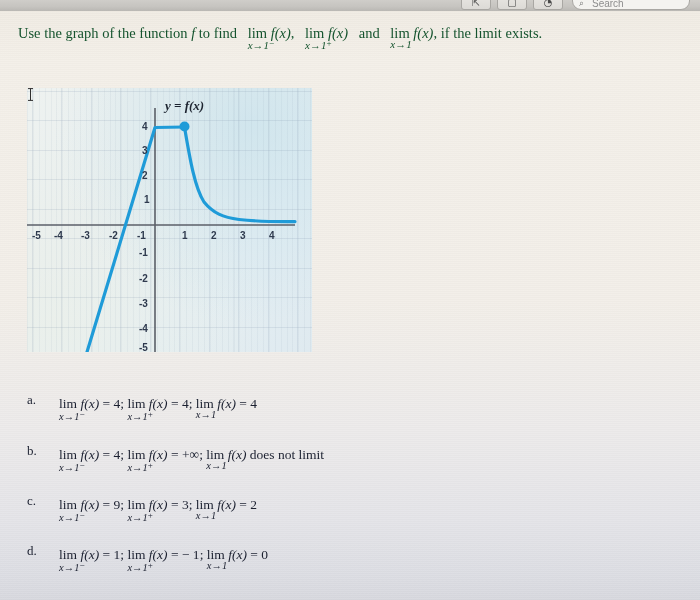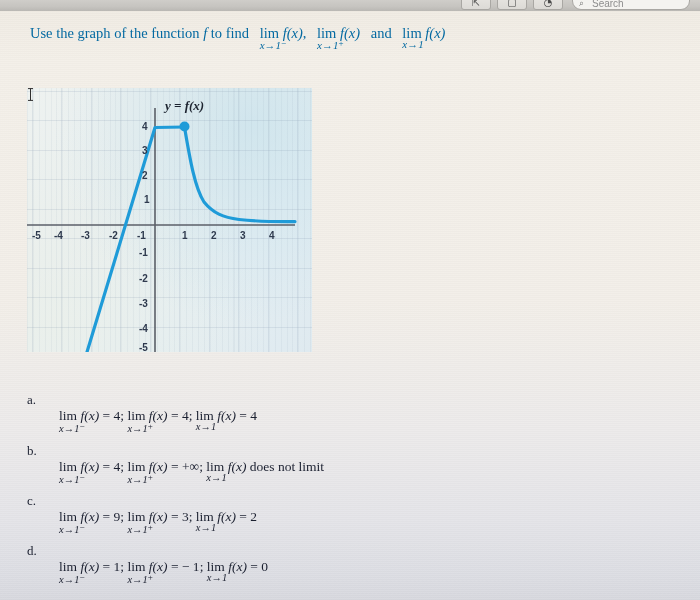--- a/index.html
+++ b/index.html
@@ -92,23 +92,23 @@
     left: 19px; bottom: 1px;
     font-size: 10px; line-height: 9px;
     color: #8d8d8d;
     font-family: "Liberation Sans", sans-serif;
   }
 
   
   #prompt {
     position: absolute;
     top: 25px;
-    left: 30px;
+    left: 18px;
     width: 660px;
-    color: #0369a1;
+    color: #14532d;
     font-size: 14.5px;
     line-height: 1.15;
   }
   .q-line { white-space: nowrap; }
   .it { font-style: italic; }
   .lim-grp { display: inline-block; position: relative; }
   .lim-sub {
     position: absolute;
     left: 0;
     top: 13px;
@@ -188,21 +188,21 @@
     white-space: nowrap;
   }
   .choice .letter {
     position: absolute;
     left: 0; top: 0;
     width: 20px;
     font-size: 13px;
   }
   .choice .body {
     position: absolute;
-    left: 32px; top: 16px;
+    left: 32px; top: 4px;
   }
   .choice .lim-sub { top: 13px; font-size: 10.5px; }
   #choice-a { top: 392px; }
   #choice-b { top: 443px; }
   #choice-c { top: 493px; }
   #choice-d { top: 543px; }
 
   .gap { display: inline-block; width: 7px; }
 </style>
 </head>
@@ -230,21 +230,21 @@
   <div class="q-line">
     <span>Use the graph of the function</span>
     <span class="it">f</span>
     <span>to find</span>
     <span class="gap"></span><span class="lim-grp"><span>lim</span>
       <span class="it">f(x)</span><span class="lim-sub"><span>x→1</span><span class="sup">−</span></span></span><span>,</span>
     <span class="gap"></span><span class="lim-grp"><span>lim</span>
       <span class="it">f(x)</span><span class="lim-sub"><span>x→1</span><span class="sup">+</span></span></span>
     <span class="gap"></span><span>and</span>
     <span class="gap"></span><span class="lim-grp"><span>lim</span>
-      <span class="it">f(x)</span><span class="lim-sub"><span>x→1</span></span></span>
+      <span class="it">f(x)</span><span class="lim-sub"><span>x→1</span></span></span><span>, if the limit exists.</span>
   </div>
 </div>
 
 <div id="figure">
   <div class="paper-tint"></div>
   <div class="grid"></div>
   <div class="grid-fine"></div>
 
   <svg width="285" height="264" viewBox="0 0 285 264">
 

